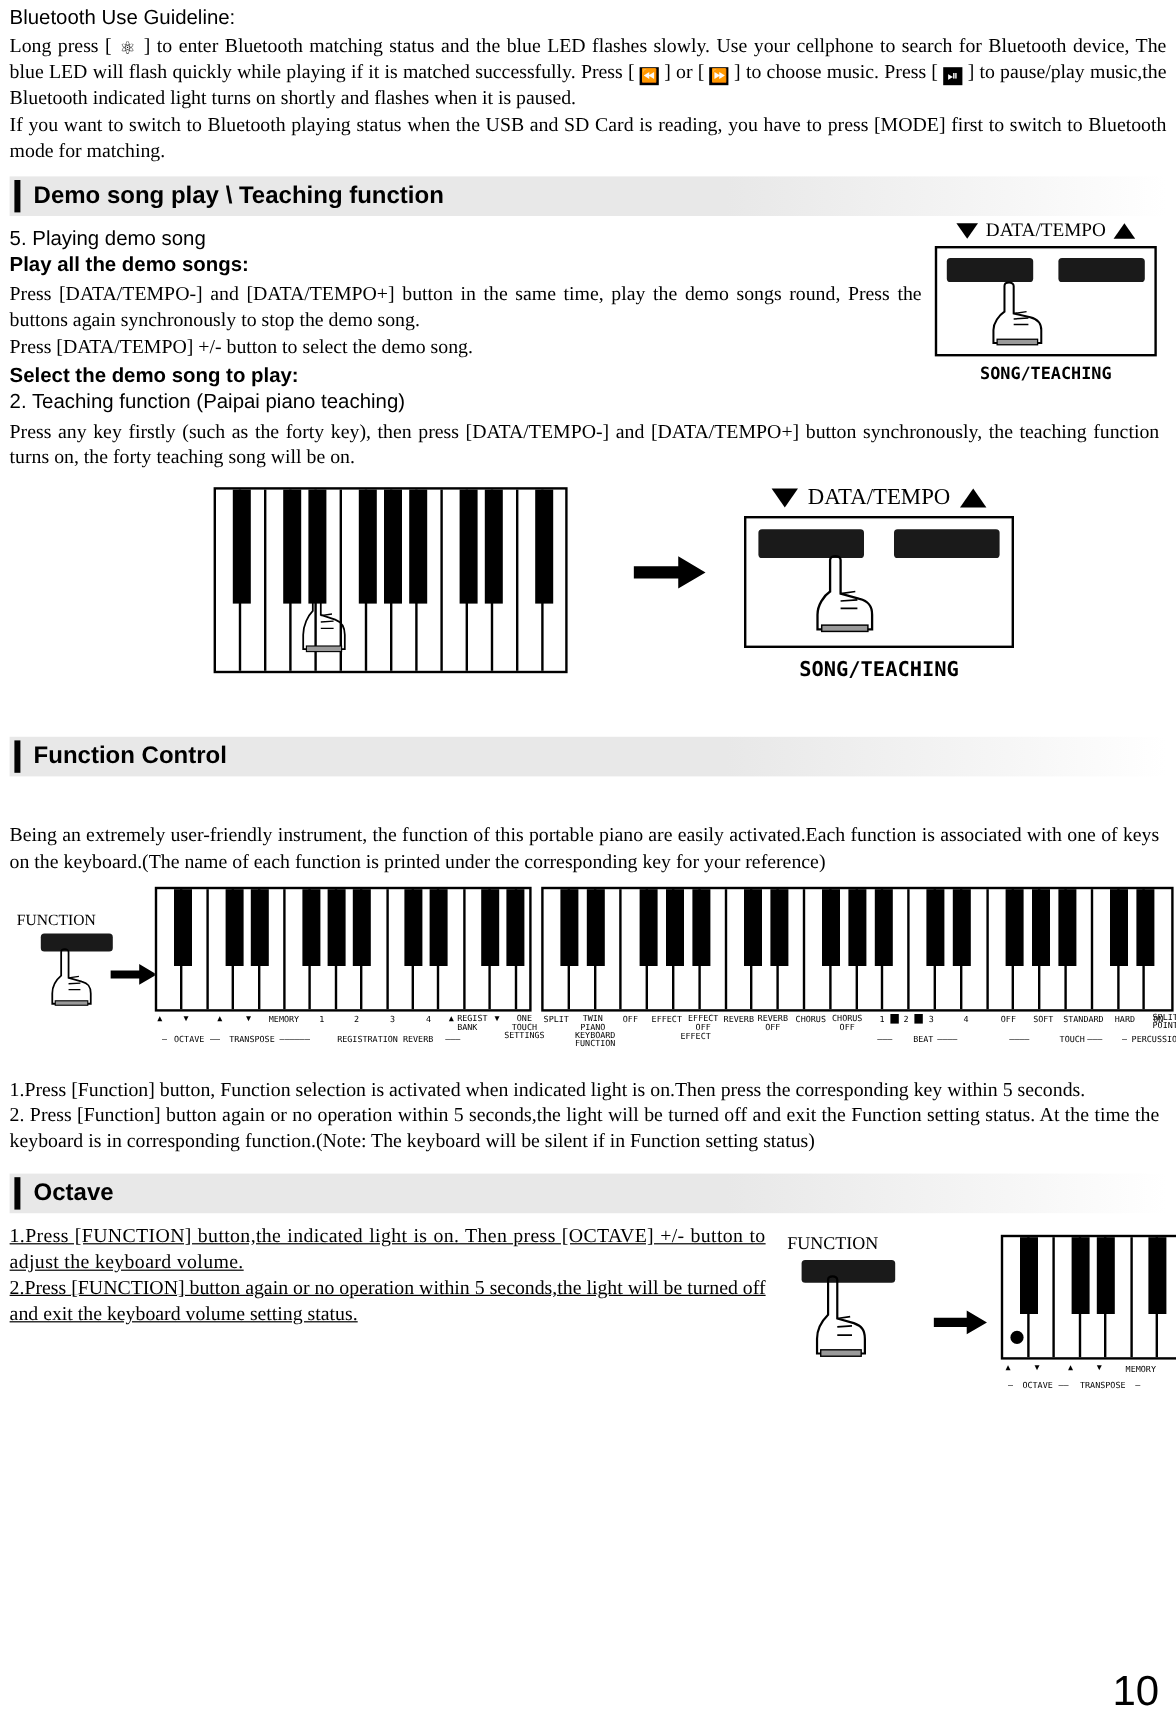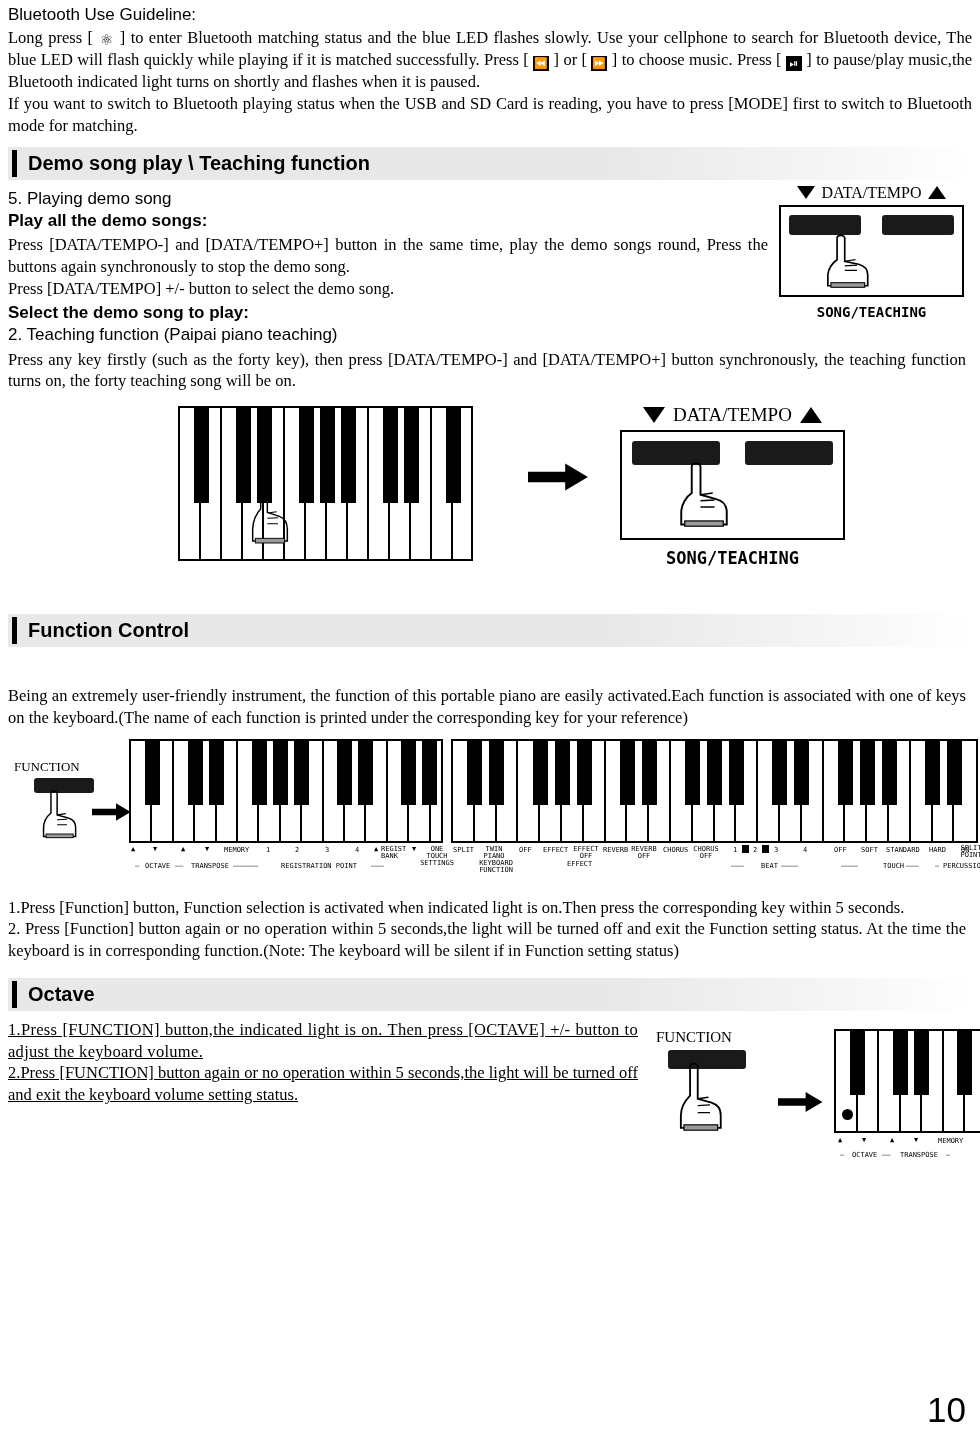--- a/index.html
+++ b/index.html
@@ -262,21 +262,21 @@
         <span style="position:absolute; left:245px; top:0;">▲</span>
         <span style="position:absolute; left:252px; top:1px; width:30px; line-height:1.05;">REGIST<br>BANK</span>
         <span style="position:absolute; left:283px; top:0;">▼</span>
         <span style="position:absolute; left:291px; top:1px; width:34px; line-height:1.05; text-align:center;">ONE TOUCH<br>SETTINGS</span>
 
         <span style="position:absolute; left:6px; top:17px;">—</span>
         <span style="position:absolute; left:16px; top:17px;">OCTAVE</span>
         <span style="position:absolute; left:46px; top:17px;">——</span>
         <span style="position:absolute; left:62px; top:17px;">TRANSPOSE</span>
         <span style="position:absolute; left:104px; top:17px;">——————</span>
-        <span style="position:absolute; left:152px; top:17px;">REGISTRATION POINT</span>
+        <span style="position:absolute; left:152px; top:17px;">REGISTRATION REVERB</span>
         <span style="position:absolute; left:242px; top:17px;">———</span>
       </div>
 
       <div class="kbd" style="position:absolute; left:443px; top:0; width:527px; height:104px;">
         <div class="wk" style="left:0;      width:21.8px;"></div>
         <div class="wk" style="left:21.8px; width:21.8px;"></div>
         <div class="wk" style="left:43.6px; width:21.8px;"></div>
         <div class="wk" style="left:65.4px; width:21.8px;"></div>
         <div class="wk" style="left:87.2px; width:21.8px;"></div>
         <div class="wk" style="left:109px;  width:21.8px;"></div>

